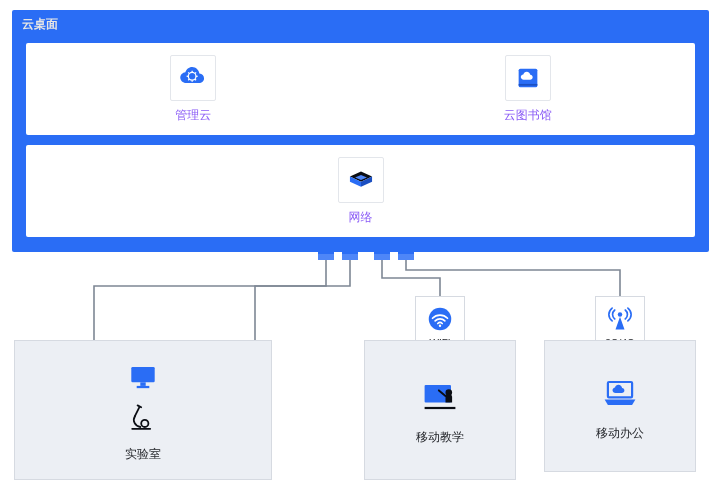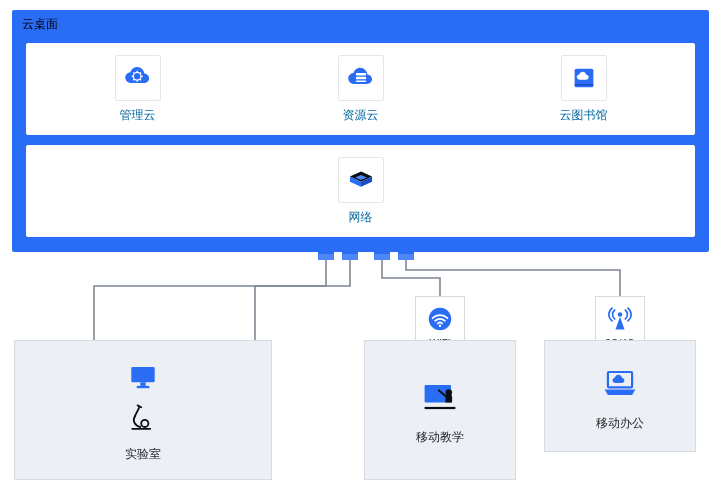--- a/index.html
+++ b/index.html
@@ -14,23 +14,24 @@
   .cloud-desktop {
     position: absolute;
     left: 12px;
     top: 10px;
     width: 697px;
     height: 242px;
     background: #2a6df5;
     border-radius: 2px;
   }
   .cloud-desktop-title {
-    color: #000000;
+    color: #e5e5e5;
     font-size: 12px;
     padding: 6px 18px 4px 10px;
+    font-weight: bold;
   }
   .row-panel {
     background: #fff;
     margin: 6px 14px 10px 14px;
     height: 92px;
     display: flex;
     justify-content: space-around;
     align-items: center;
     border-radius: 2px;
   }
@@ -56,37 +57,37 @@
     height: 42px;
     background: #fff;
     border: 1px solid #e3e6eb;
     border-radius: 2px;
     display: flex;
     align-items: center;
     justify-content: center;
   }
   .label {
     font-size: 12px;
-    color: #0369a1;
+    color: #8b5cf6;
     text-align: center;
   }
   .small-label {
     font-size: 10px;
     color: #1f2126;
     text-align: center;
   }
   
   .group {
     position: absolute;
     background: #eceff4;
     border: 1px solid #d6dae1;
   }
   .group-left { left: 14px; top: 340px; width: 258px; height: 140px; }
   .group-mid { left: 364px; top: 340px; width: 152px; height: 140px; }
-  .group-right { left: 544px; top: 340px; width: 152px; height: 112px; }
+  .group-right { left: 544px; top: 340px; width: 152px; height: 132px; }
   .group-inner {
     width: 100%;
     height: 100%;
     display: flex;
     justify-content: space-around;
     align-items: center;
   }
   .col {
     display: flex;
     flex-direction: column;
@@ -263,28 +264,20 @@
       <div class="icon-wrap">
           <svg width="34" height="34">
             <use href="#sym-cloud-gear"></use>
           </svg>
         </div>
       <div class="label">管理云</div>
     </div>
     <div class="grid-item">
       <div class="icon-wrap">
           <svg width="34" height="34">
-            <use href="#sym-cloud-server"></use>
-          </svg>
-        </div>
-      <div class="label">资源云</div>
-    </div>
-    <div class="grid-item">
-      <div class="icon-wrap">
-          <svg width="34" height="34">
             <use href="#sym-cloud-disk"></use>
           </svg>
         </div>
       <div class="label">云图书馆</div>
     </div>
   </div>
 
   <div class="row-panel">
     <div class="grid-item">
       <div class="icon-wrap">

